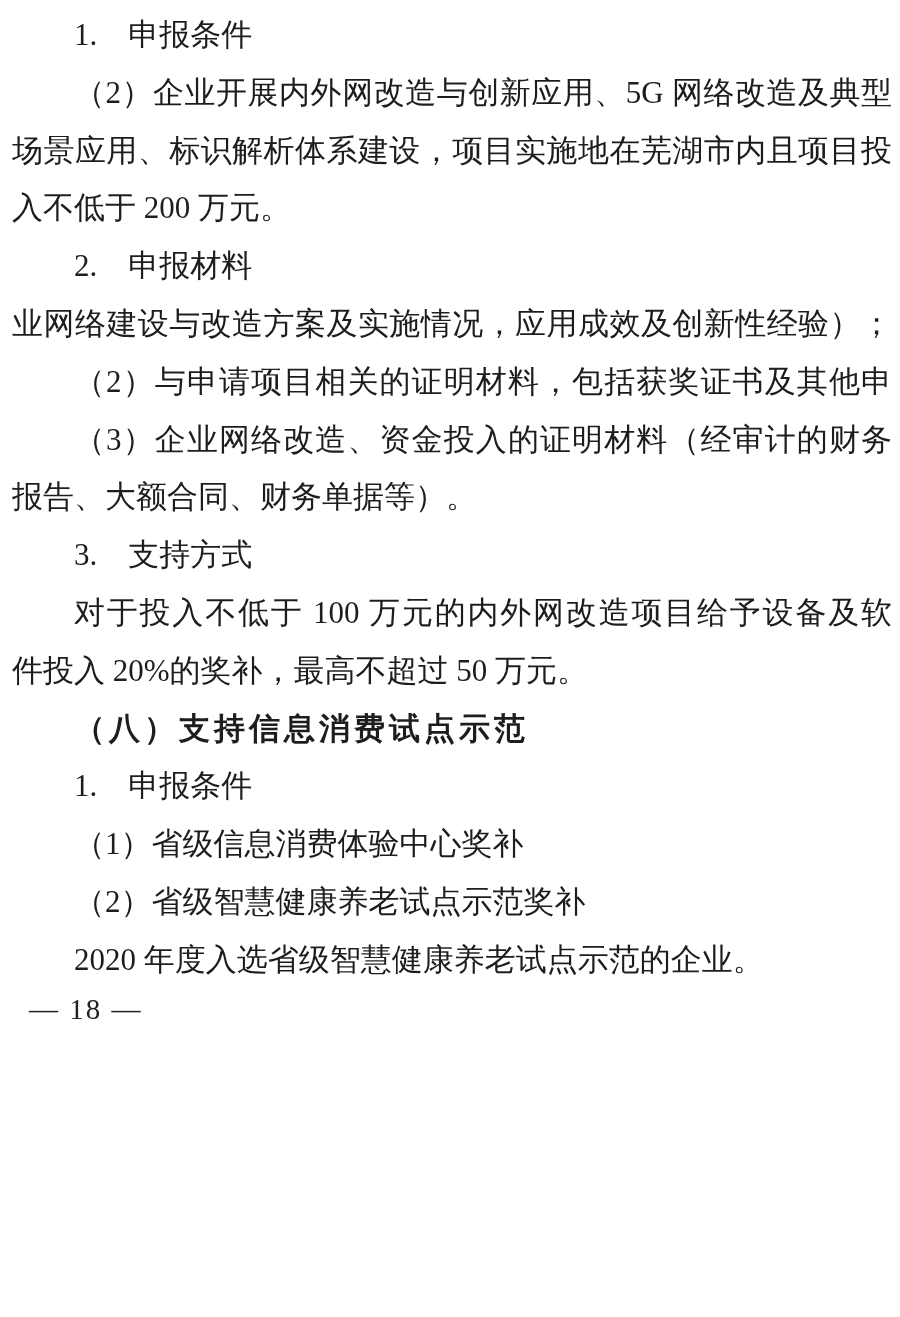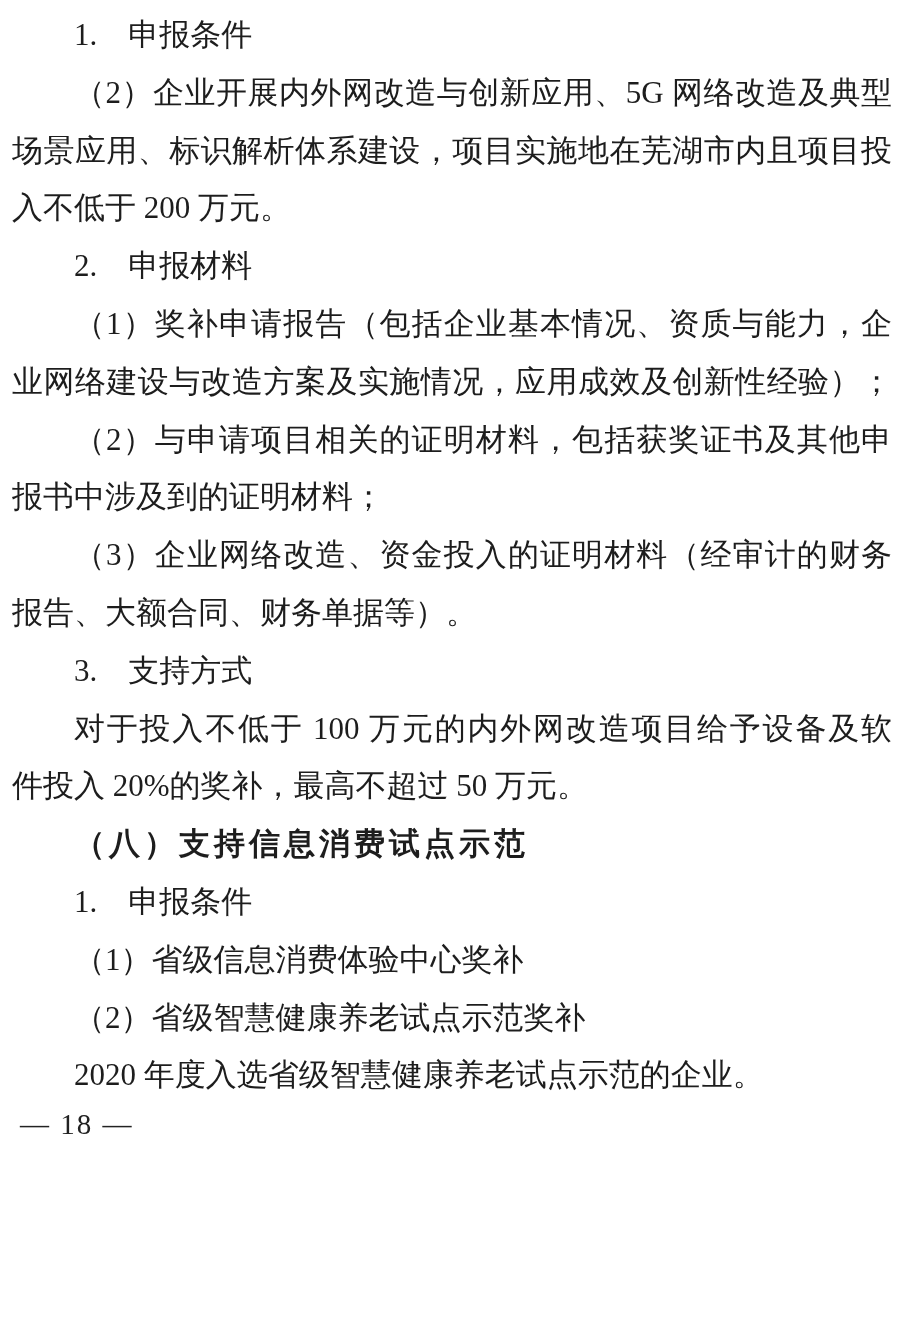--- a/index.html
+++ b/index.html
@@ -39,42 +39,40 @@
   
   .line.indent {
     text-indent: 62px;
   }
   .line.bold {
     font-weight: bold;
     letter-spacing: 4px;
   }
   .footer {
     margin-top: 4px;
-    padding-left: 20px;
+    padding-left: 29px;
     font-size: 29px;
     line-height: 32px;
     height: 32px;
     color: #222222;
     letter-spacing: 2px;
   }
 </style>
 </head>
 <body>
 
 <div class="page">
   <div class="doc">
     <div class="line indent">1.　申报条件</div>
     <div class="line indent j">（2）企业开展内外网改造与创新应用、5G 网络改造及典型</div>
     <div class="line j">场景应用、标识解析体系建设，项目实施地在芜湖市内且项目投</div>
     <div class="line">入不低于 200 万元。</div>
     <div class="line indent">2.　申报材料</div>
-    <div class="line indent j">（1）奖补申请报告（包括企业基本情况、资质与能力，企</div>
     <div class="line j">业网络建设与改造方案及实施情况，应用成效及创新性经验）；</div>
     <div class="line indent j">（2）与申请项目相关的证明材料，包括获奖证书及其他申</div>
-    <div class="line">报书中涉及到的证明材料；</div>
     <div class="line indent j">（3）企业网络改造、资金投入的证明材料（经审计的财务</div>
     <div class="line">报告、大额合同、财务单据等）。</div>
     <div class="line indent">3.　支持方式</div>
     <div class="line indent j">对于投入不低于 100 万元的内外网改造项目给予设备及软</div>
     <div class="line">件投入 20%的奖补，最高不超过 50 万元。</div>
     <div class="line indent bold">（八）支持信息消费试点示范</div>
     <div class="line indent">1.　申报条件</div>
     <div class="line indent">（1）省级信息消费体验中心奖补</div>
     <div class="line indent">（2）省级智慧健康养老试点示范奖补</div>
     <div class="line indent">2020 年度入选省级智慧健康养老试点示范的企业。</div>

